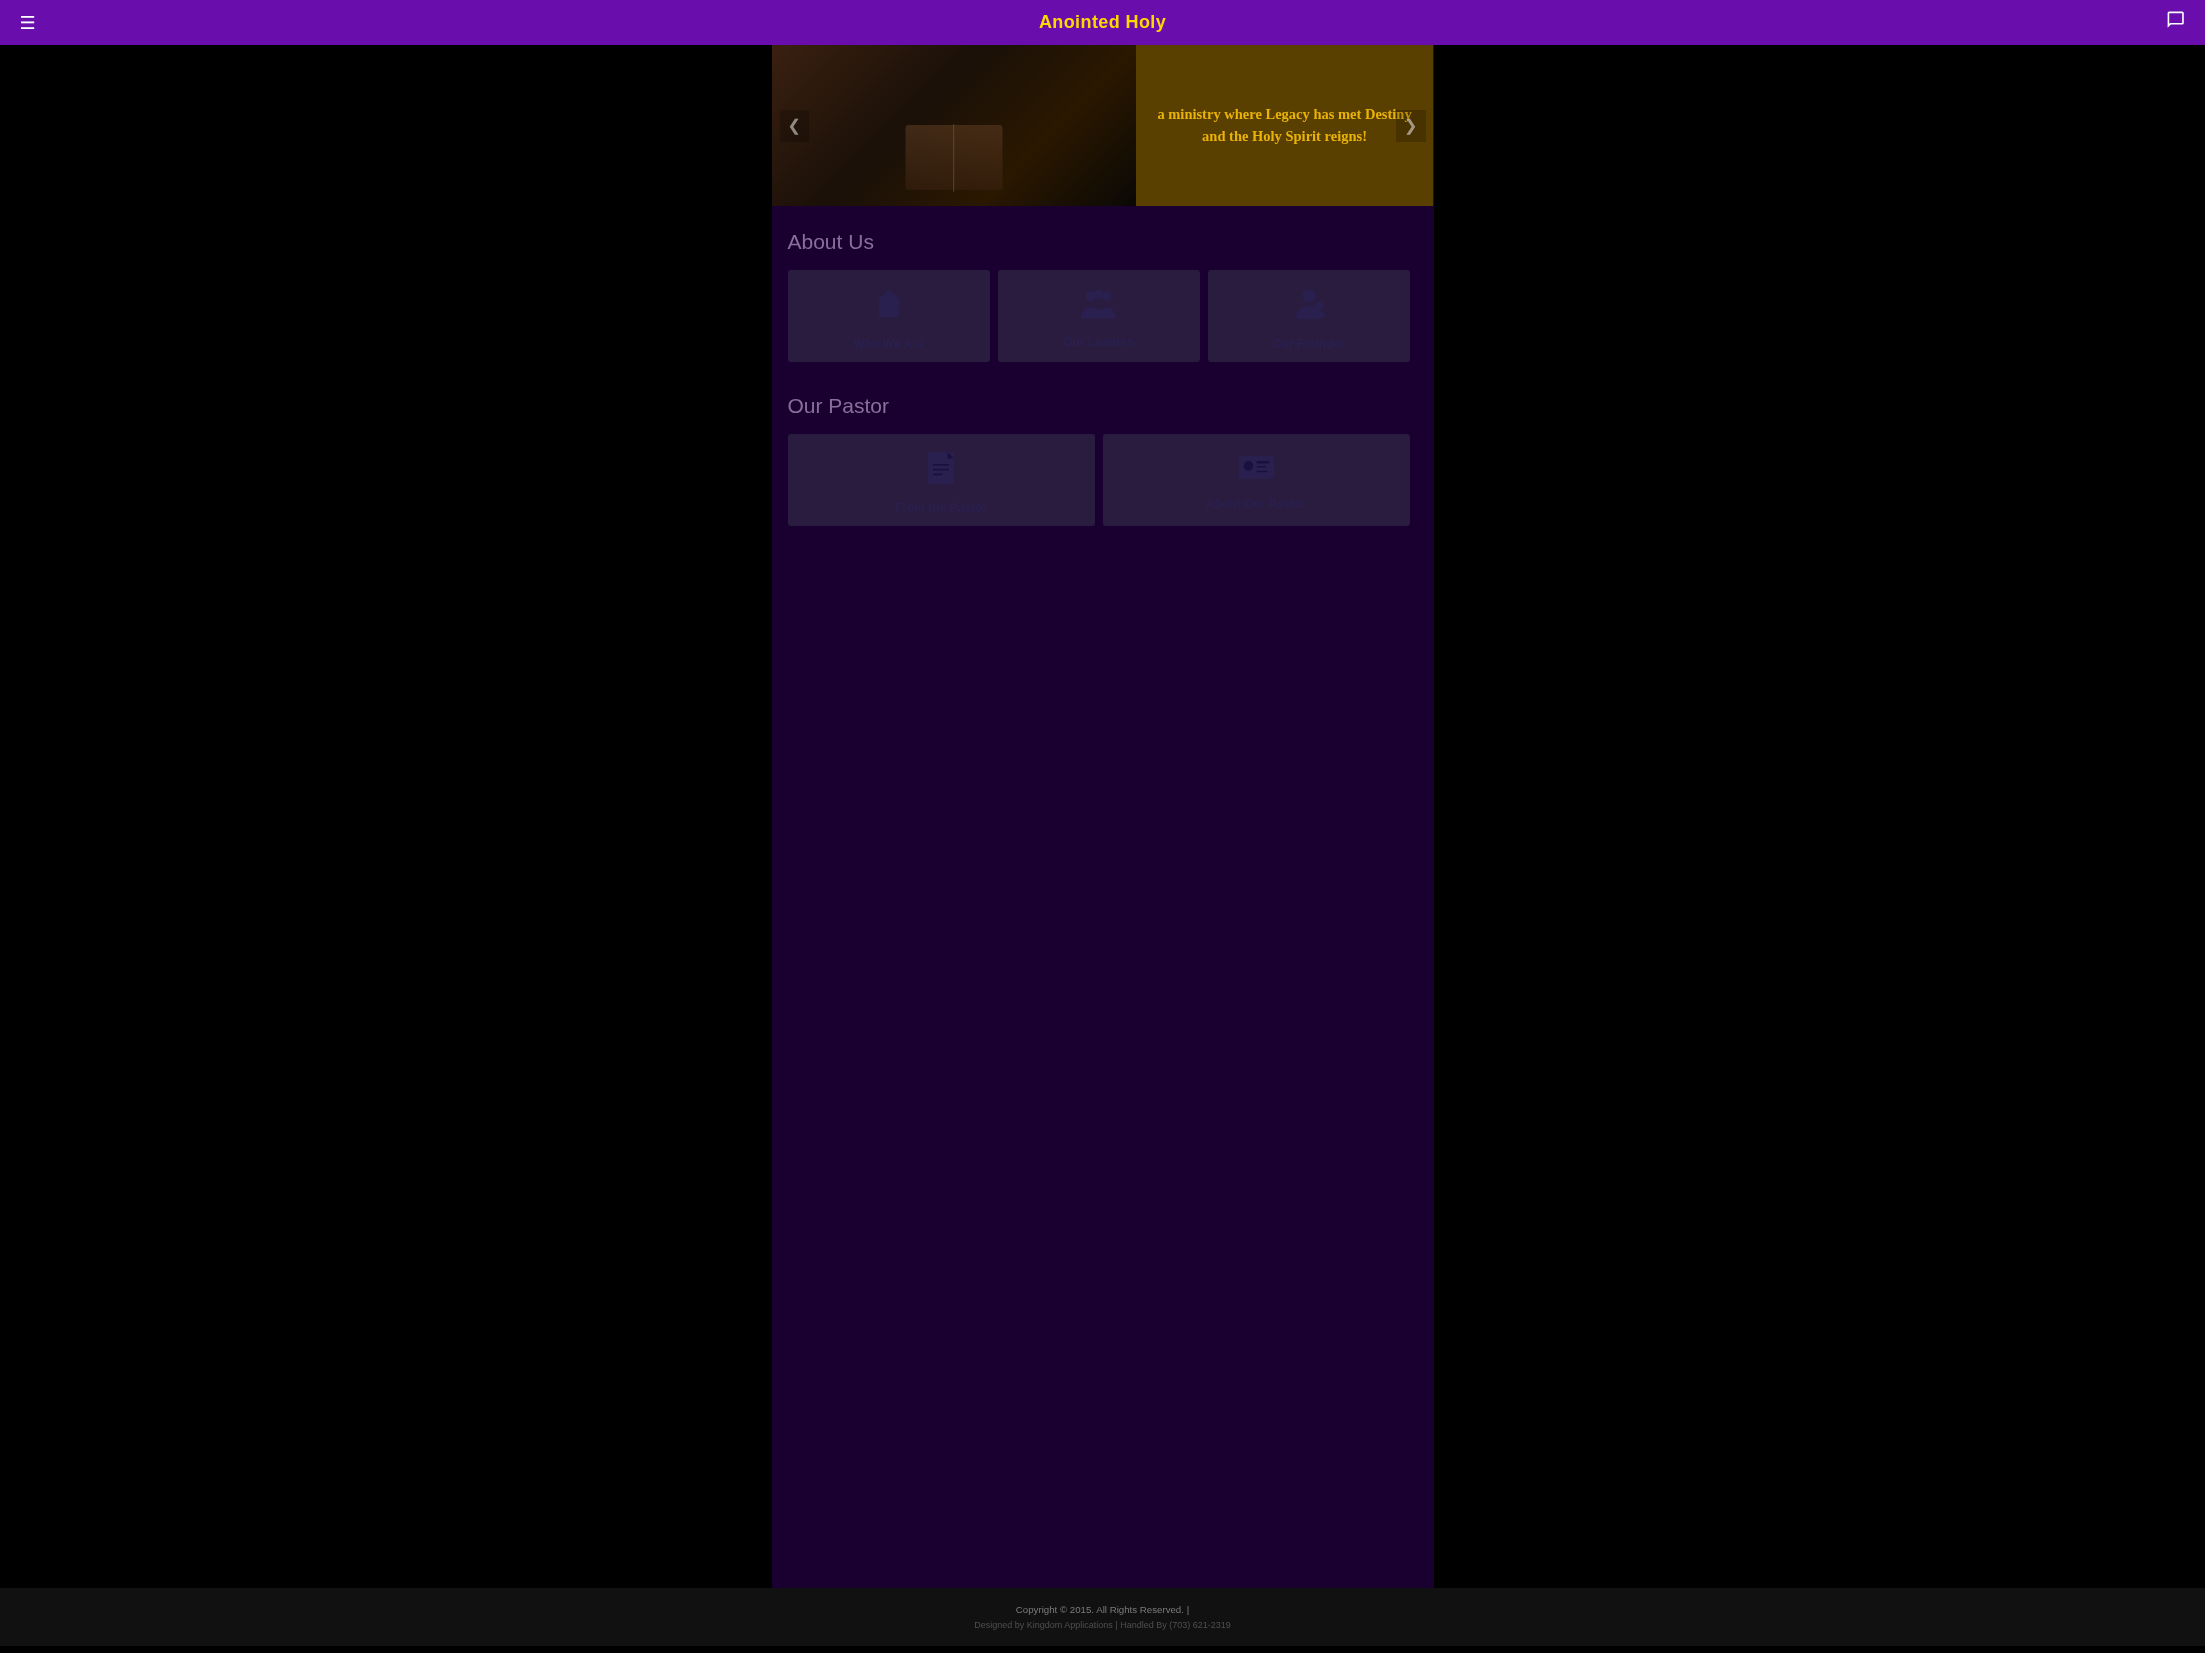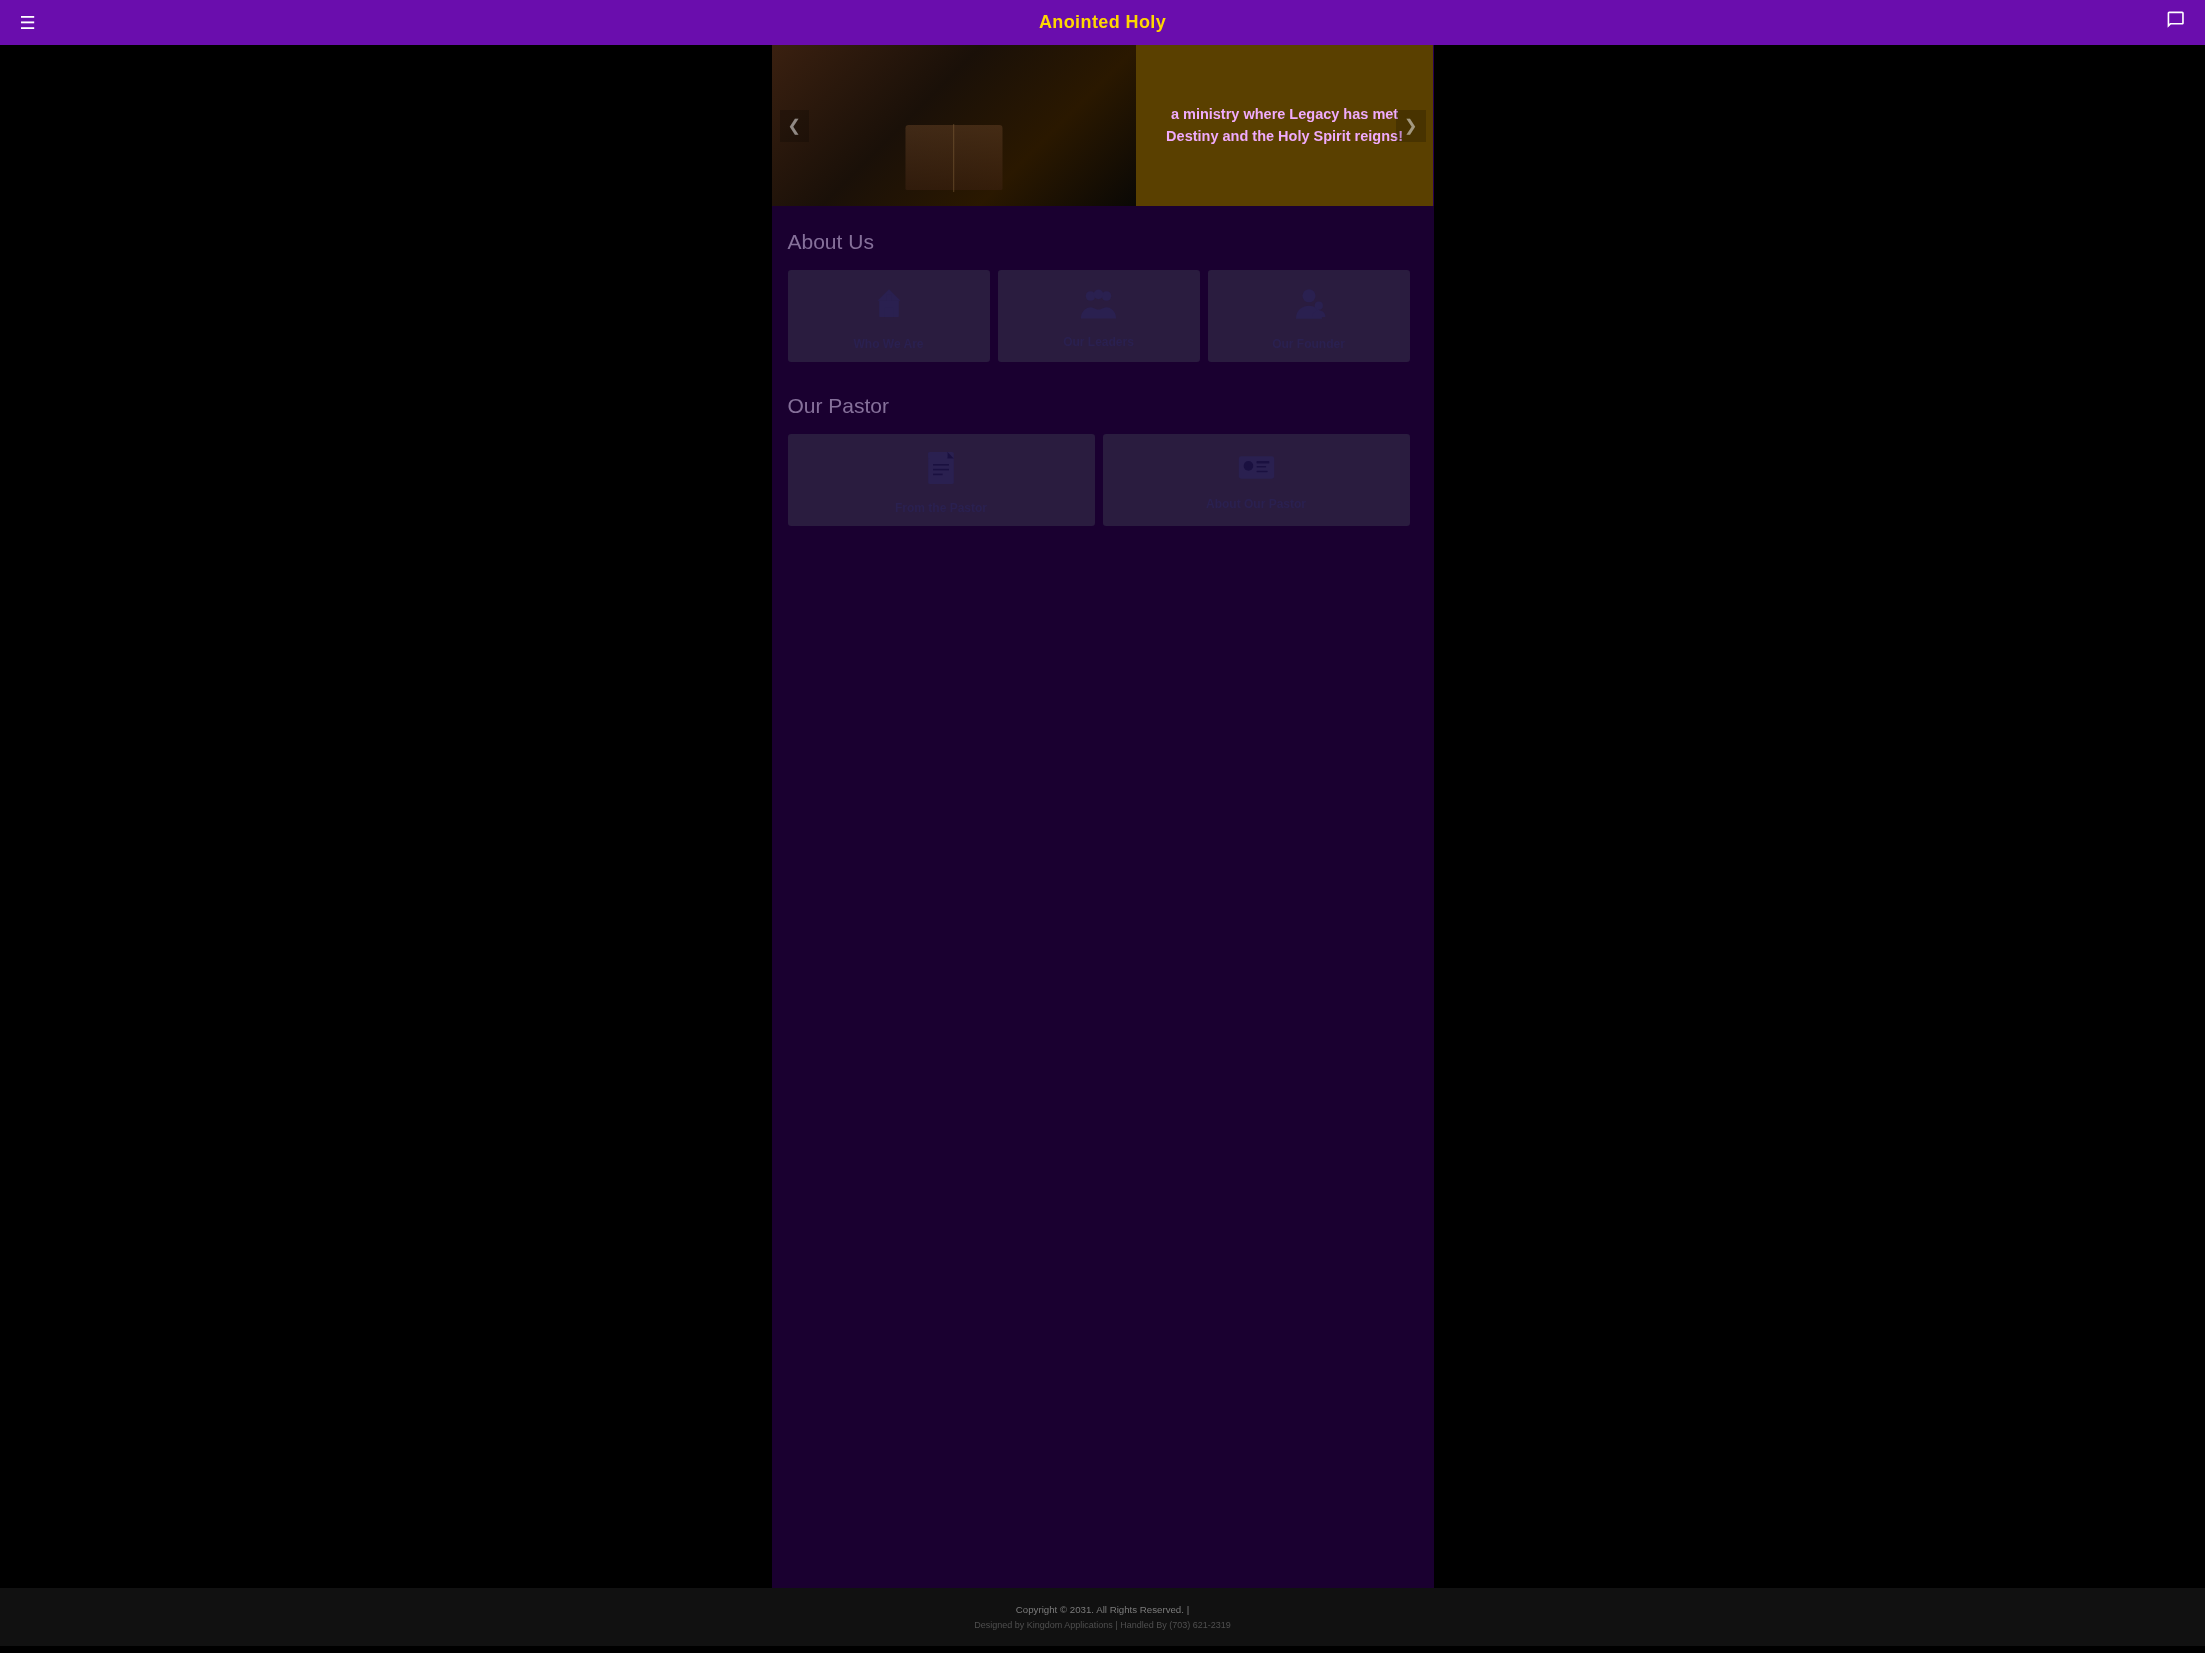--- a/index.html
+++ b/index.html
@@ -102,24 +102,25 @@
       width: 45%;
       background-color: #5a4000;
       display: flex;
       align-items: center;
       justify-content: center;
       padding: 16px;
       text-align: center;
     }
 
     #slider-text p {
-      color: #f0abfc;
+      color: #eab308;
       font-size: 14.5px;
       font-weight: bold;
       line-height: 1.5;
+      font-family: Liberation Serif, serif;
     }
 
     .slider-arrow {
       position: absolute;
       top: 50%;
       transform: translateY(-50%);
       color: rgba(255,255,255,0.5);
       font-size: 16px;
       cursor: pointer;
       z-index: 10;
@@ -292,16 +293,16 @@
         </span>
         <span class="card-label">About Our Pastor</span>
       </div>
 
     </div>
   </div>
 
 </div>
 
 <footer id="footer">
-  <p id="footer-copyright">Copyright © 2031. All Rights Reserved. |</p>
+  <p id="footer-copyright">Copyright © 2015. All Rights Reserved. |</p>
   <p id="footer-powered">Designed by Kingdom Applications | Handled By (703) 621-2319</p>
 </footer>
 
 
 </body></html>

